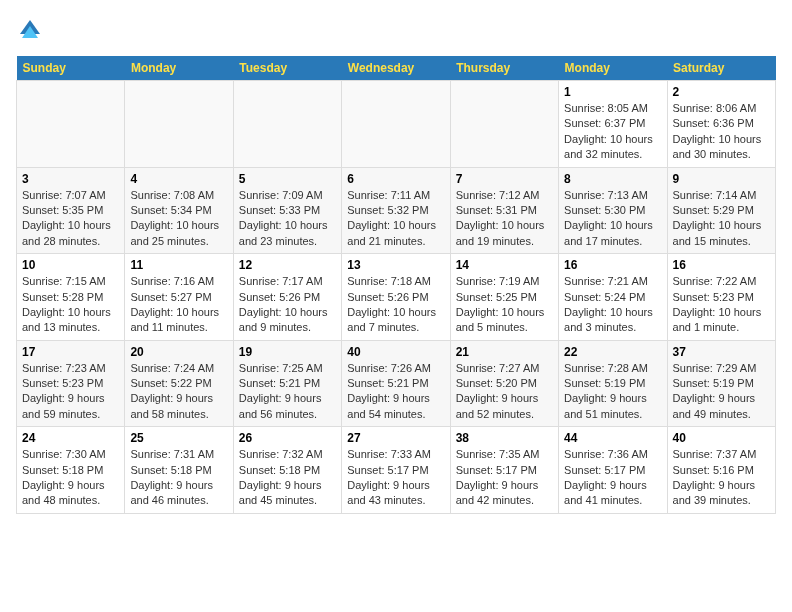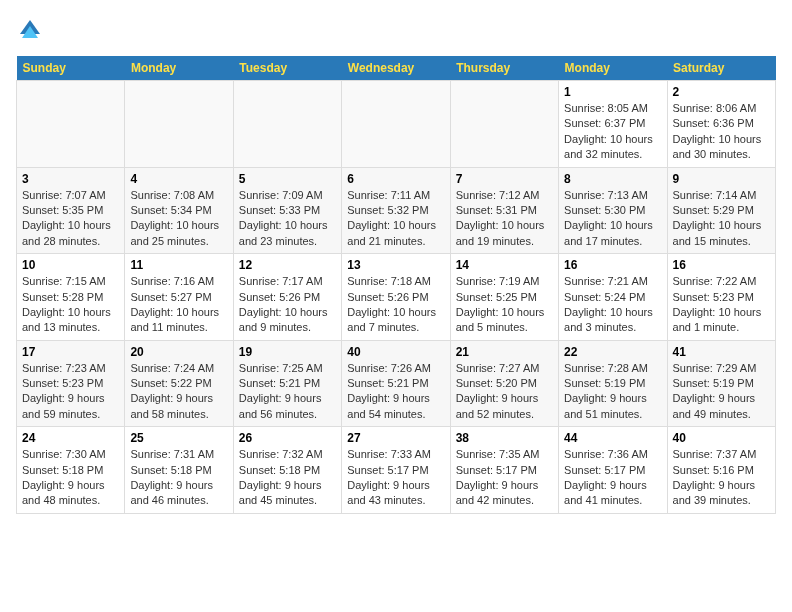--- a/index.html
+++ b/index.html
@@ -209,21 +209,21 @@
         </td>
         <td class="shaded">
           <div class="day-num">21</div>
           <div class="day-info">Sunrise: 7:27 AM<br>Sunset: 5:20 PM<br>Daylight: 9 hours and 52 minutes.</div>
         </td>
         <td class="shaded">
           <div class="day-num">22</div>
           <div class="day-info">Sunrise: 7:28 AM<br>Sunset: 5:19 PM<br>Daylight: 9 hours and 51 minutes.</div>
         </td>
         <td class="shaded">
-          <div class="day-num">41</div>
+          <div class="day-num">37</div>
           <div class="day-info">Sunrise: 7:29 AM<br>Sunset: 5:19 PM<br>Daylight: 9 hours and 49 minutes.</div>
         </td>
       </tr>
       <tr>
         <td>
           <div class="day-num">24</div>
           <div class="day-info">Sunrise: 7:30 AM<br>Sunset: 5:18 PM<br>Daylight: 9 hours and 48 minutes.</div>
         </td>
         <td>
           <div class="day-num">25</div>

